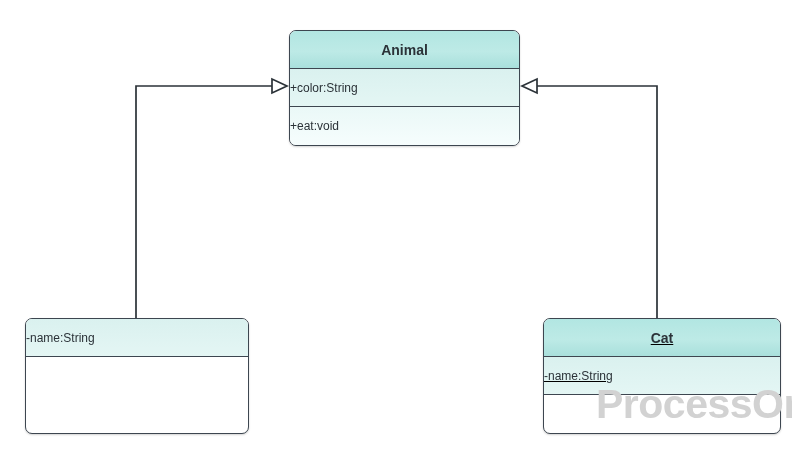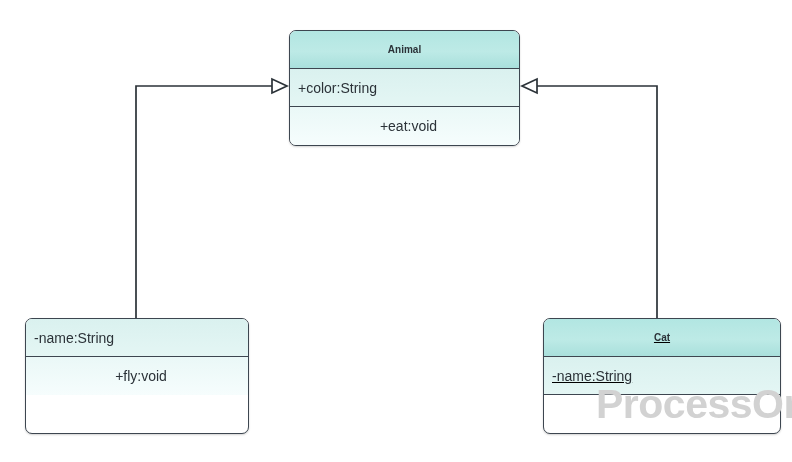--- a/index.html
+++ b/index.html
@@ -50,42 +50,41 @@
     border-radius: 7px;
     background: #ffffff;
     overflow: hidden;
     box-shadow: 0 1px 2px rgba(0,0,0,0.18);
   }
   .uml-header {
     box-sizing: border-box;
     height: 38px;
     line-height: 38px;
     text-align: center;
-    font-size: 10px;
+    font-size: 14px;
     font-weight: 700;
     color: #2b3238;
     background: linear-gradient(to bottom, #b2e6e2 0%, #bdeae6 55%, #a9e0dc 100%);
     border-bottom: 1.6px solid #3d4650;
   }
   .uml-row {
     box-sizing: border-box;
     height: 38px;
     line-height: 38px;
-    padding-left: 8px;
-    font-size: 14px;
+    padding-left: 0;
+    font-size: 12px;
     color: #2b3238;
     white-space: nowrap;
   }
   .uml-row.attr {
     background: linear-gradient(to bottom, #daf1ef 0%, #e4f6f4 100%);
     border-bottom: 1.6px solid #3d4650;
   }
   .uml-row.op {
     background: linear-gradient(to bottom, #eaf8f7 0%, #f6fdfd 100%);
-    text-align: center;
   }
 
   
   #class-animal { left: 289px; top: 30px;  width: 231px; height: 116px; }
   #class-bird   { left: 25px;  top: 318px; width: 224px; height: 116px; }
   #class-cat    { left: 543px; top: 318px; width: 238px; height: 116px; text-decoration: underline; }
 </style>
 </head>
 <body>
 
@@ -105,21 +104,20 @@
   </svg>
 
   <div class="uml-class" id="class-animal">
     <div class="uml-header">Animal</div>
     <div class="uml-row attr">+color:String</div>
     <div class="uml-row op">+eat:void</div>
   </div>
 
   <div class="uml-class" id="class-bird">
     <div class="uml-row attr">-name:String</div>
-    <div class="uml-row op">+fly:void</div>
   </div>
 
   <div class="uml-class" id="class-cat">
     <div class="uml-header">Cat</div>
     <div class="uml-row attr">-name:String</div>
   </div>
 
   <div class="watermark">ProcessOn</div>
 
 </div>

